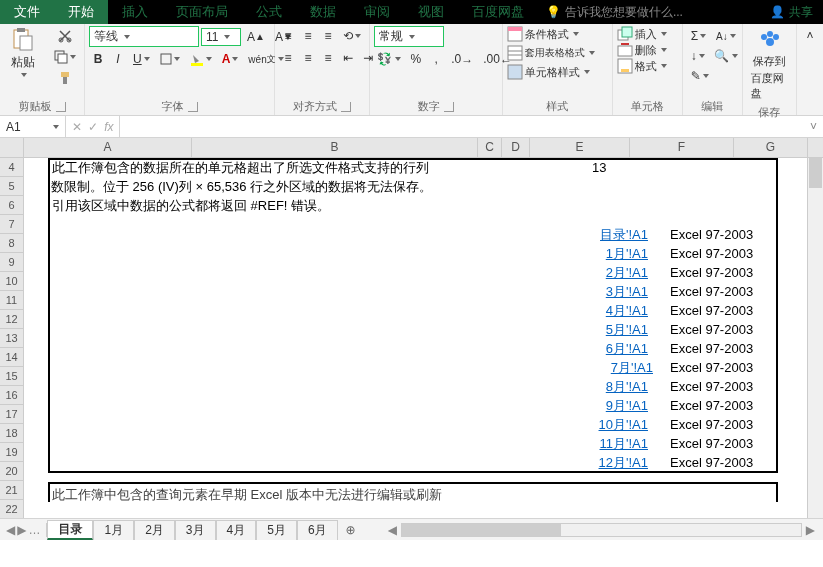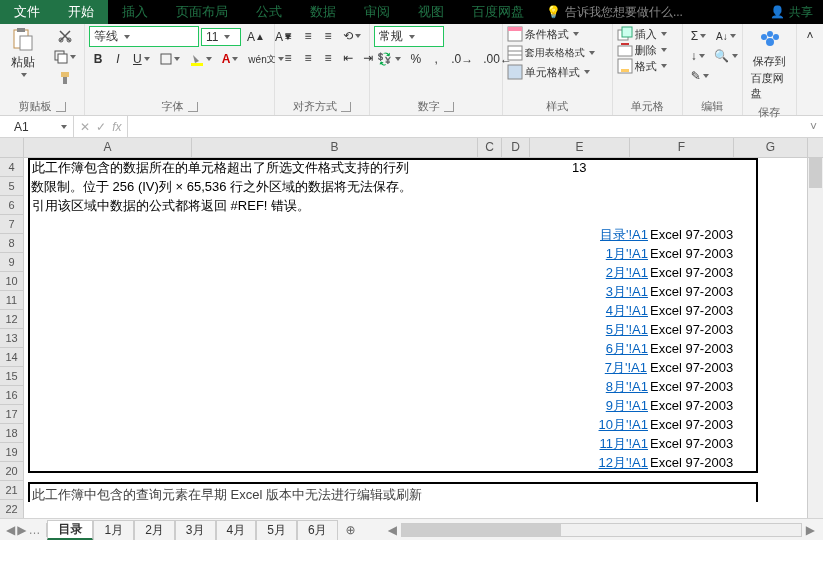--- a/index.html
+++ b/index.html
@@ -22,34 +22,34 @@
 .big-btn .ic { width: 24px; height: 24px; display:flex; align-items:center; justify-content:center;}
 .small-row { display: flex; gap: 2px; align-items: center; }
 .drop { width:0; height:0; border-left:3px solid transparent; border-right:3px solid transparent; border-top:4px solid #666; display:inline-block; margin-left:2px;}
 .sel { border: 1px solid #22c55e; background: #fff; padding: 1px 4px; display: inline-flex; align-items: center; gap: 4px; font-size: 12px; }
 .ribbtn { border: 1px solid transparent; padding: 1px 3px; display:inline-flex; align-items:center; justify-content:center; min-width:18px; height:20px;}
 .col { display:flex; flex-direction:column; gap:1px; }
 .dlg-launcher { width:10px; height:10px; border:1px solid #999; position:relative; border-top:none; border-left:none; margin-left:2px;}
 
 
 .fxbar { display: flex; border-bottom: 1px solid #d4d4d4; height: 22px; background:#fff; }
-.namebox { width: 66px; border-right: 1px solid #d4d4d4; padding: 2px 6px; display:flex; align-items:center; justify-content:space-between;margin-left:8px;}
+.namebox { width: 66px; border-right: 1px solid #d4d4d4; padding: 2px 6px; display:flex; align-items:center; justify-content:space-between;}
 .fxbtns { display:flex; align-items:center; padding:0 6px; color:#aaa; gap:6px; border-right:1px solid #d4d4d4;}
 .fxinput { flex:1; padding:2px 6px; }
 
 
 .colhdr { display: flex; background: #e6e6e6; height: 20px; border-bottom:1px solid #ccc;}
 .corner { width: 24px; border-right:1px solid #ccc; background:#e6e6e6;}
 .ch { border-right: 1px solid #ccc; text-align: center; color:#555; font-size:12px; line-height:19px;}
 
 
 .grid-area { display:flex; height: 360px; overflow:hidden; position:relative;}
 .rowhdrs { width: 24px; background:#e6e6e6; border-right:1px solid #ccc;}
 .rh { height: 19px; border-bottom:1px solid #ccc; text-align:center; color:#555; font-size:11px; line-height:18px;}
-.cells { position:relative; flex:1; background:#fff;}
+.cells { position:relative; flex:1; background:#fff;margin-left:20px;}
 .box1 { position:absolute; left:4px; top:0; width:730px; height:315px; border:2px solid #000; }
 .txt { position:absolute; font-size:13px; line-height:19px; color:#000; white-space:nowrap;}
 .lnk { color:#0563c1; text-decoration:underline; cursor:pointer;}
 .box2 { position:absolute; left:4px; top:324px; width:730px; height:20px; border:2px solid #000; border-bottom:none;}
 
 
 .sheetbar { display:flex; align-items:center; border-top:1px solid #d4d4d4; height:22px; background:#f3f3f3;}
 .navbtns { display:flex; gap:2px; padding:0 6px; border-right:1px solid #ccc; color:#888;}
 .sheettabs { display:flex; align-items:flex-end; height:100%;}
 .stab { padding:2px 10px; border:1px solid #ccc; border-bottom:none; background:#fff; font-size:12px; height:20px; display:flex; align-items:center;}
@@ -400,21 +400,21 @@
         <span class="txt lnk" style="right: 175px; top: 105px;">2月'!A1</span>
         <span class="txt" style="left: 626px; top: 105px;">Excel 97-2003</span>
         <span class="txt lnk" style="right: 175px; top: 124px;">3月'!A1</span>
         <span class="txt" style="left: 626px; top: 124px;">Excel 97-2003</span>
         <span class="txt lnk" style="right: 175px; top: 143px;">4月'!A1</span>
         <span class="txt" style="left: 626px; top: 143px;">Excel 97-2003</span>
         <span class="txt lnk" style="right: 175px; top: 162px;">5月'!A1</span>
         <span class="txt" style="left: 626px; top: 162px;">Excel 97-2003</span>
         <span class="txt lnk" style="right: 175px; top: 181px;">6月'!A1</span>
         <span class="txt" style="left: 626px; top: 181px;">Excel 97-2003</span>
-        <span class="txt lnk" style="right: 176px; top: 200px; text-align: right;">7月'!A1</span>
+        <span class="txt lnk" style="right: 170px; top: 200px; text-align: right;">7月'!A1</span>
         <span class="txt" style="left: 626px; top: 200px;">Excel 97-2003</span>
         <span class="txt lnk" style="right: 175px; top: 219px;">8月'!A1</span>
         <span class="txt" style="left: 626px; top: 219px;">Excel 97-2003</span>
         <span class="txt lnk" style="right: 175px; top: 238px;">9月'!A1</span>
         <span class="txt" style="left: 626px; top: 238px;">Excel 97-2003</span>
         <span class="txt lnk" style="right: 175px; top: 257px;">10月'!A1</span>
         <span class="txt" style="left: 626px; top: 257px;">Excel 97-2003</span>
         <span class="txt lnk" style="right: 175px; top: 276px;">11月'!A1</span>
         <span class="txt" style="left: 626px; top: 276px;">Excel 97-2003</span>
         <span class="txt lnk" style="right: 175px; top: 295px;">12月'!A1</span>

